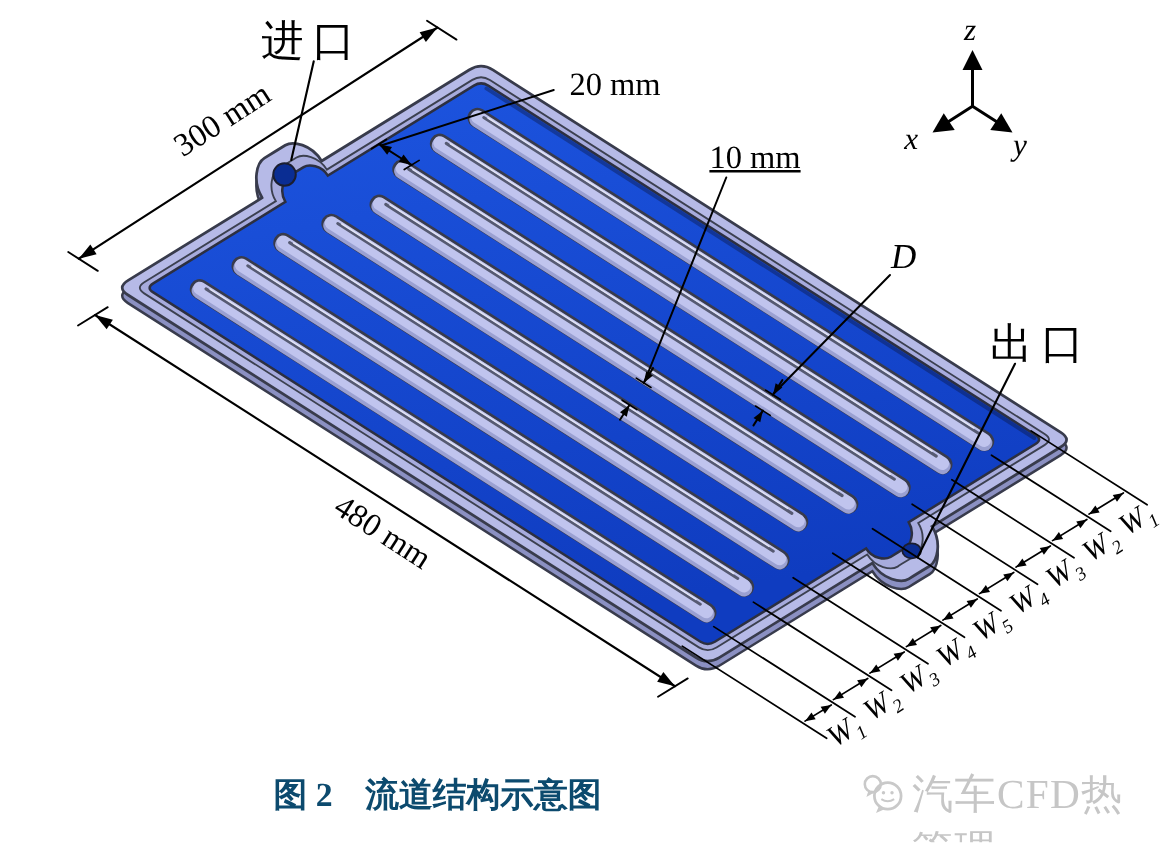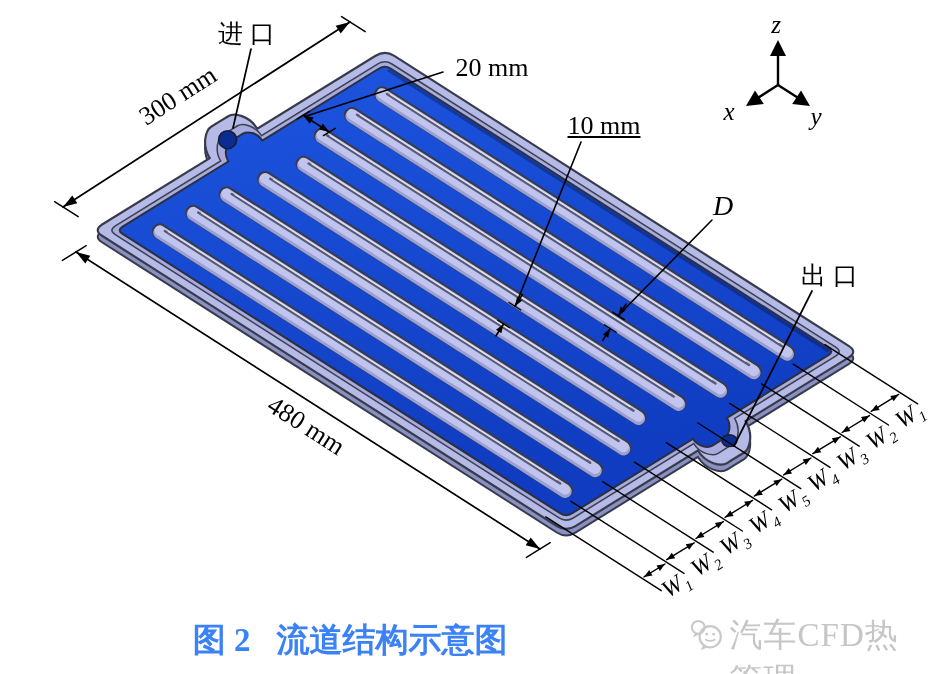--- a/index.html
+++ b/index.html
@@ -1,26 +1,26 @@
 <!DOCTYPE html>
 <html><head>
 <meta charset="utf-8">
 <style>
   html,body{margin:0;padding:0;background:#ffffff;}
   .stage{position:relative;width:932px;height:674px;background:#fff;overflow:hidden;
          font-family:"Liberation Serif","DejaVu Serif",serif;}
   .stage svg{position:absolute;left:0;top:0;}
   .lbl{position:absolute;color:#000;white-space:nowrap;transform:translate(-50%,-50%);
        pointer-events:none;}
-  .cjk{font-size:25px;letter-spacing:7px;}
+  .cjk{font-size:34px;letter-spacing:7px;}
   .dim{font-size:26px;}
   .ital{font-style:italic;}
   .axis{font-size:25px;font-style:italic;}
   .caption{position:absolute;left:0;top:618px;width:700px;text-align:center;
-           font-size:33px;font-weight:bold;color:#3b82f6;}
+           font-size:27px;font-weight:bold;color:#0c4a6e;}
   .caption .gap{display:inline-block;width:26px;}
   .watermark{position:absolute;left:688px;top:613px;display:flex;align-items:flex-start;
              color:#c6c6c6;font-size:33px;letter-spacing:1px;
              text-shadow:1px 1px 0 #ffffff;}
   .watermark svg{position:static;margin-right:4px;}
 </style>
 </head>
 <body>
 
 <div class="stage">

